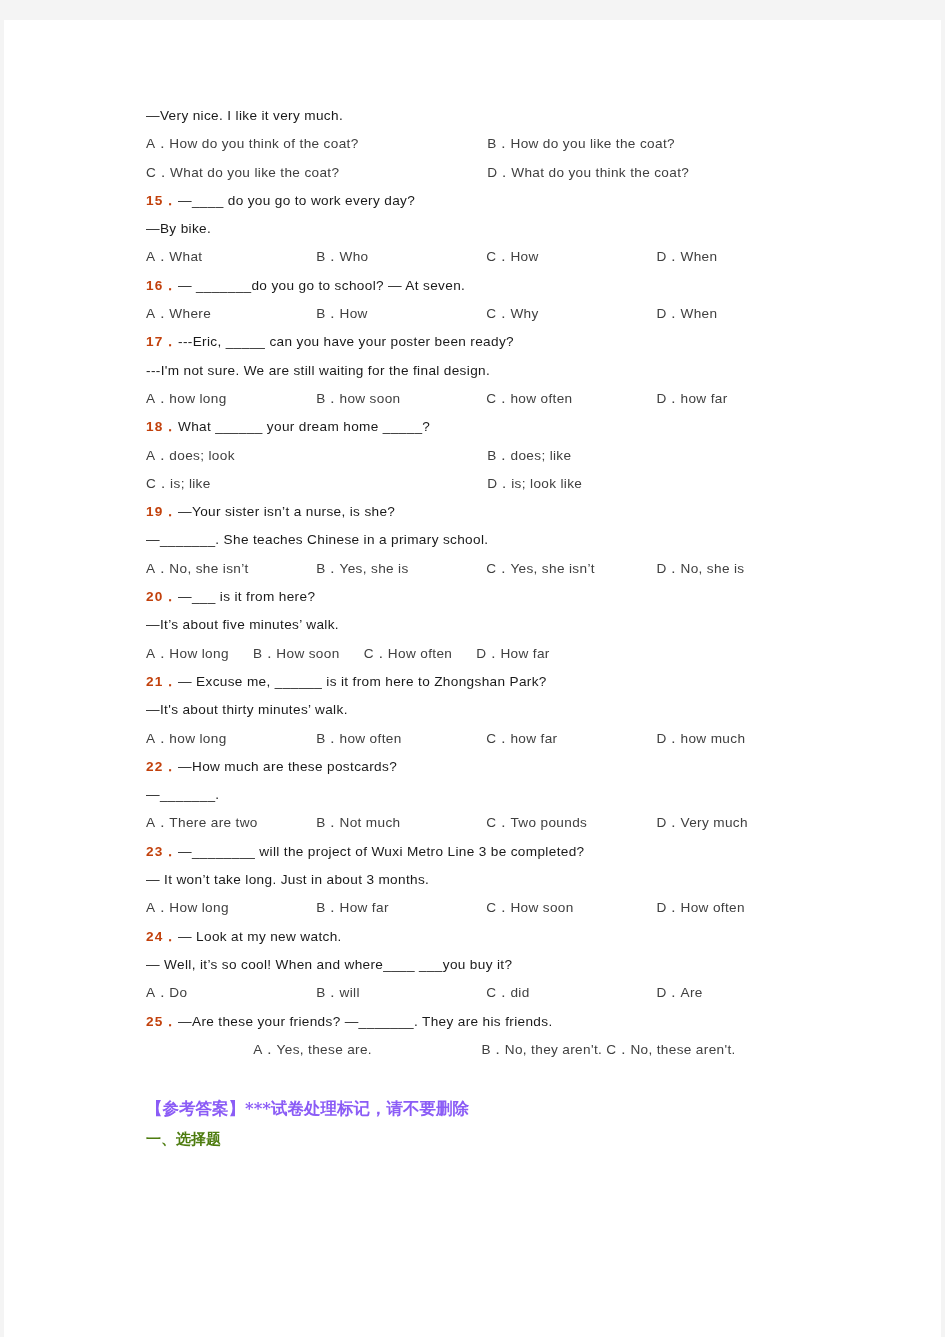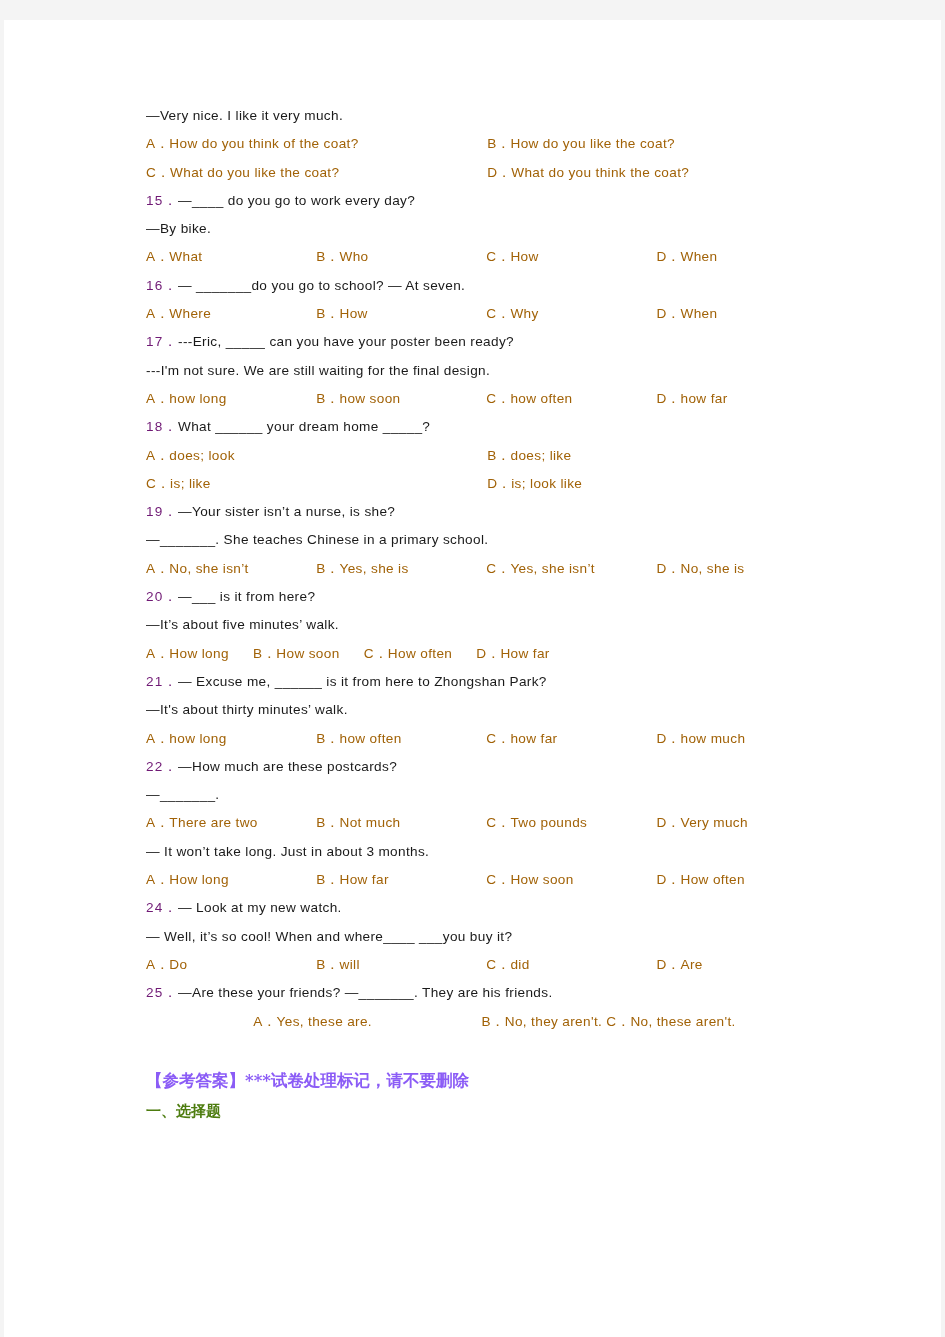--- a/index.html
+++ b/index.html
@@ -29,27 +29,28 @@
     width: 740px;
   }
   .line {
     font-size: 13.6px;
     color: #1a1a1a;
     line-height: 28.3px;
     white-space: nowrap;
     letter-spacing: 0.35px;
   }
   .qnum {
-    color: #701a75;
+    color: #c2410c;
     letter-spacing: 1.1px;
+    font-weight: bold;
   }
   .opts {
     display: block;
     font-size: 13.6px;
-    color: #a16207;
+    color: #404040;
     line-height: 28.3px;
     white-space: nowrap;
     letter-spacing: 0.35px;
   }
   .opts > span {
     display: inline-block;
     vertical-align: top;
   }
   
   .grid4 > span { width: 166px; }
@@ -162,20 +163,21 @@
 
     <div class="line"><span class="qnum">22．</span><span>—How much are these postcards?</span></div>
     <div class="line">—_______.</div>
     <div class="opts grid4">
       <span>A．There are two</span>
       <span>B．Not much</span>
       <span>C．Two pounds</span>
       <span>D．Very much</span>
     </div>
 
+    <div class="line"><span class="qnum">23．</span><span>—________ will the project of Wuxi Metro Line 3 be completed?</span></div>
     <div class="line">— It won’t take long. Just in about 3 months.</div>
     <div class="opts grid4">
       <span>A．How long</span>
       <span>B．How far</span>
       <span>C．How soon</span>
       <span>D．How often</span>
     </div>
 
     <div class="line"><span class="qnum">24．</span><span>— Look at my new watch.</span></div>
     <div class="line">— Well, it’s so cool! When and where____ ___you buy it?</div>

